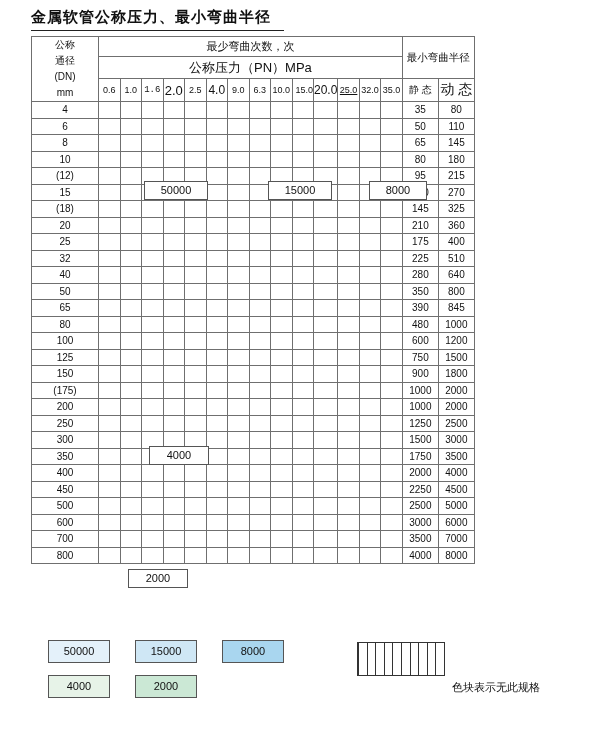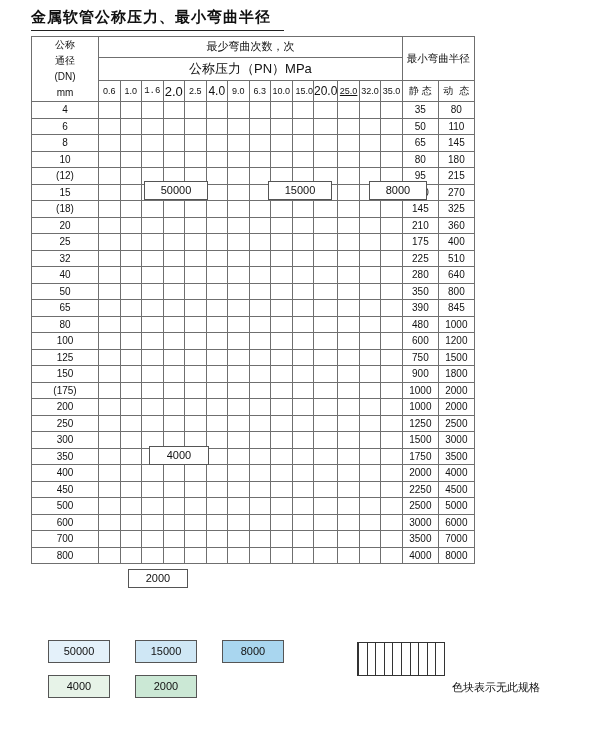--- a/index.html
+++ b/index.html
@@ -105,21 +105,21 @@
           <td class="hdr c-col" style="font-size: 12px;">4.0</td>
           <td class="hdr c-col" style="font-size: 9px;">9.0</td>
           <td class="hdr c-col" style="font-size: 9px;">6.3</td>
           <td class="hdr c-col" style="font-size: 9px;">10.0</td>
           <td class="hdr c-col" style="font-size: 9px; text-align: right;">15.0</td>
           <td class="hdr c-col" style="font-size: 12px; margin-top: 8px;">20.0</td>
           <td class="hdr c-col" style="font-size: 9px; text-decoration: underline;">25.0</td>
           <td class="hdr c-col" style="font-size: 9px;">32.0</td>
           <td class="hdr c-col" style="font-size: 9px;">35.0</td>
           <td class="hdr r-col" style="font-size: 10px;">静 态</td>
-          <td class="hdr r-col" style="font-size: 10px; font-family: Liberation Mono, monospace;">动 态</td>
+          <td class="hdr r-col" style="font-size: 14px;">动 态</td>
         </tr>
       </thead>
     <tbody>
         <tr>
           <td class="dn-cell dn-col">4</td>
           <td class="c-col blue"></td>
           <td class="c-col blue"></td>
           <td class="c-col blue"></td>
           <td class="c-col blue"></td>
           <td class="c-col blue"></td>

